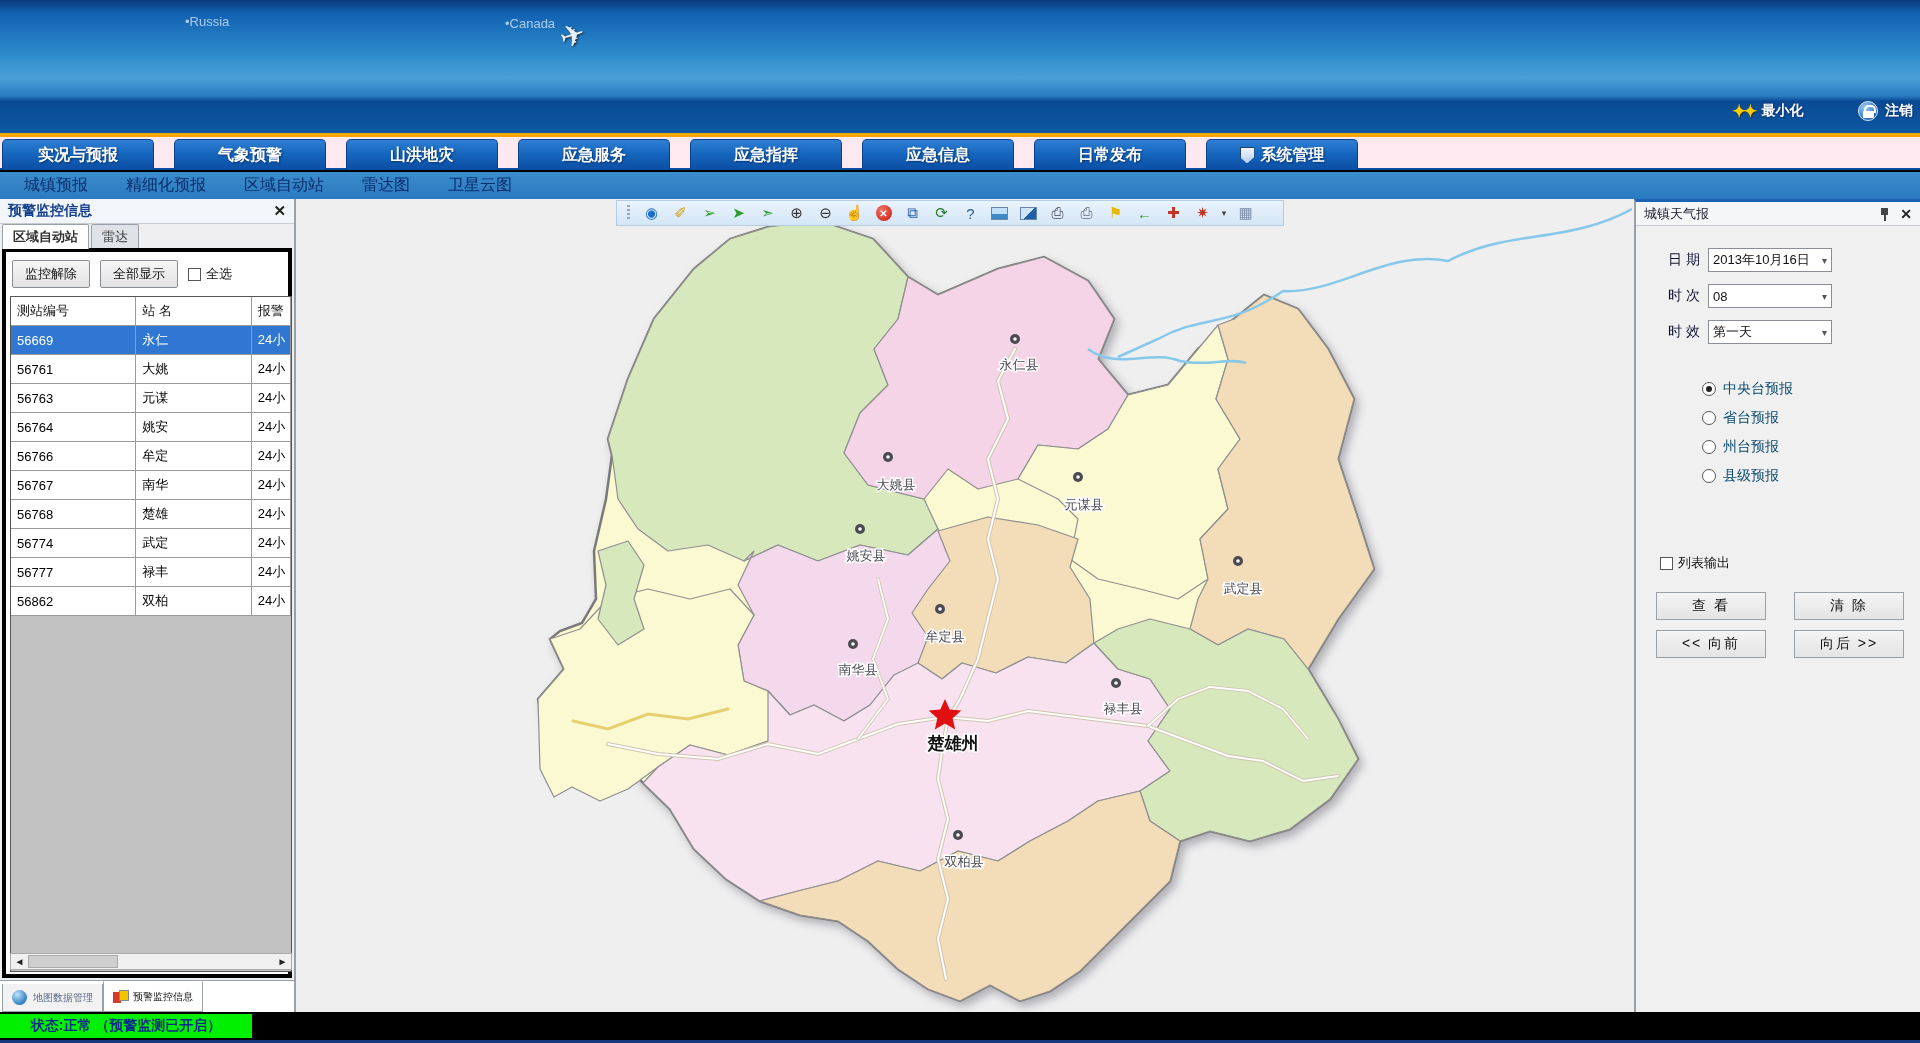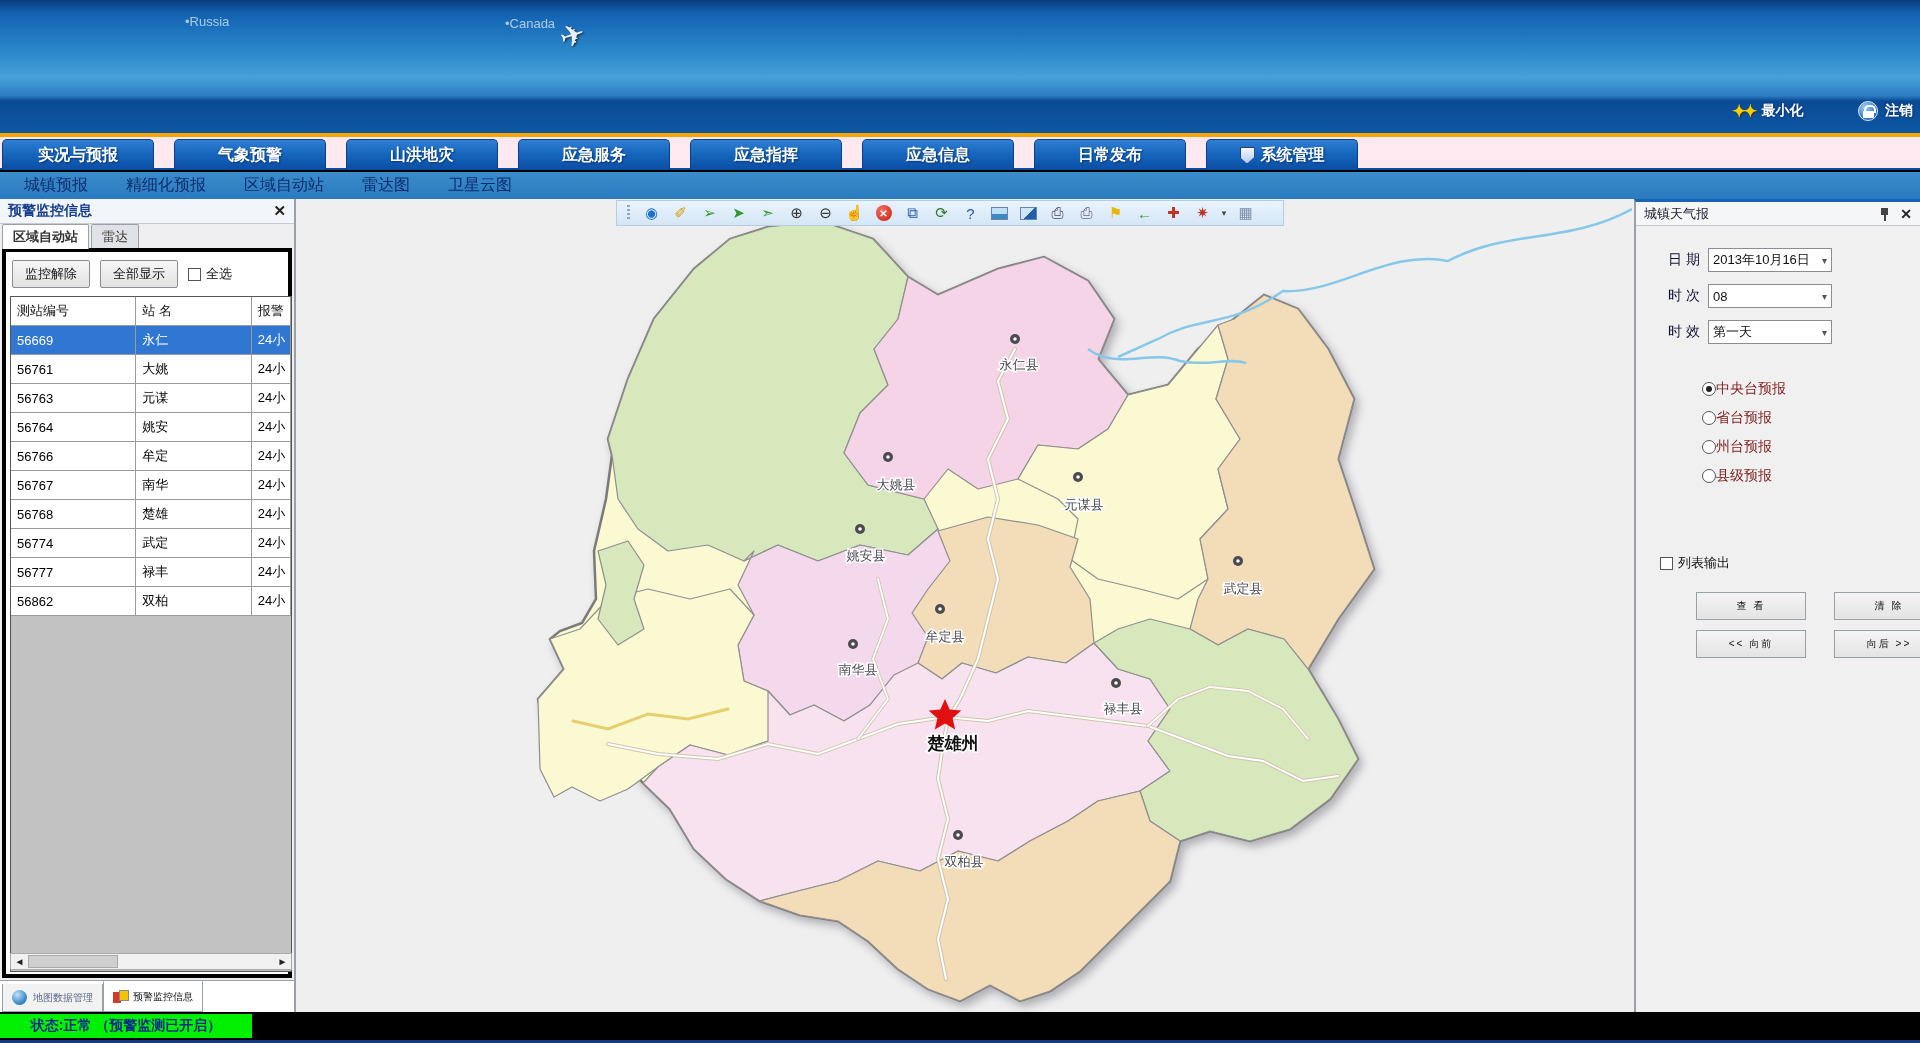--- a/index.html
+++ b/index.html
@@ -130,29 +130,29 @@
   #rp-icons { margin-left:auto; display:flex; gap:10px; align-items:center; }
   .pin-ic { width:10px; height:14px; position:relative; cursor:pointer; }
   .pin-ic:before { content:""; position:absolute; left:1px; top:1px; width:7px; height:7px; background:#444; }
   .pin-ic:after { content:""; position:absolute; left:4px; top:8px; width:1.5px; height:6px; background:#444; }
   .rp-close { color:#222; font-size:14px; font-weight:bold; cursor:pointer; }
   .field-row { position:absolute; left:0; width:284px; display:flex; align-items:center; }
   .field-label { width:72px; text-align:right; font-size:14px; color:#113; padding-right:8px; }
   .combo { width:124px; height:24px; background:#fff; border:1px solid #8a8f96; display:flex;
     align-items:center; font-size:13px; padding:0 4px; color:#111; cursor:pointer; }
   .combo .caret { margin-left:auto; font-size:10px; color:#555; }
-  .radio-row { position:absolute; left:66px; display:flex; align-items:center; 
-    font-size:14px; color:#7f1d1d; cursor:pointer; }
+  .radio-row { position:absolute; left:66px; display:flex; align-items:center; gap:7px;
+    font-size:14px; color:#0c4a6e; cursor:pointer; }
   .rdot { width:14px; height:14px; border-radius:50%; border:1px solid #555; background:#fff; position:relative; }
   .rdot.on:before { content:""; position:absolute; left:3px; top:3px; width:6px; height:6px;
     border-radius:50%; background:#222; }
   #rp-chk { position:absolute; left:24px; top:352px; }
   .rp-btn { position:absolute; width:110px; height:28px; background:linear-gradient(180deg,#f4f4f4,#e4e4e4);
-    border:1px solid #9aa0a8; font-size:10px; color:#111; cursor:pointer; letter-spacing:2px;
-    font-family:"Liberation Sans",sans-serif;margin-left:40px; }
+    border:1px solid #9aa0a8; font-size:14px; color:#111; cursor:pointer; letter-spacing:2px;
+    font-family:"Liberation Sans",sans-serif; }
 
   
   #status-bar { position:absolute; left:0; top:1012px; width:1920px; height:28px; background:#000; }
   #status-box { position:absolute; left:0; top:2px; width:252px; height:24px; background:#00f000;
     display:flex; align-items:center; justify-content:center; font-size:14px; color:#0a2a8c;
     font-weight:bold; }
   #bottom-line { position:absolute; left:0; top:1040px; width:1920px; height:3px; background:#16387c; }
 </style>
 </head>
 <body>

